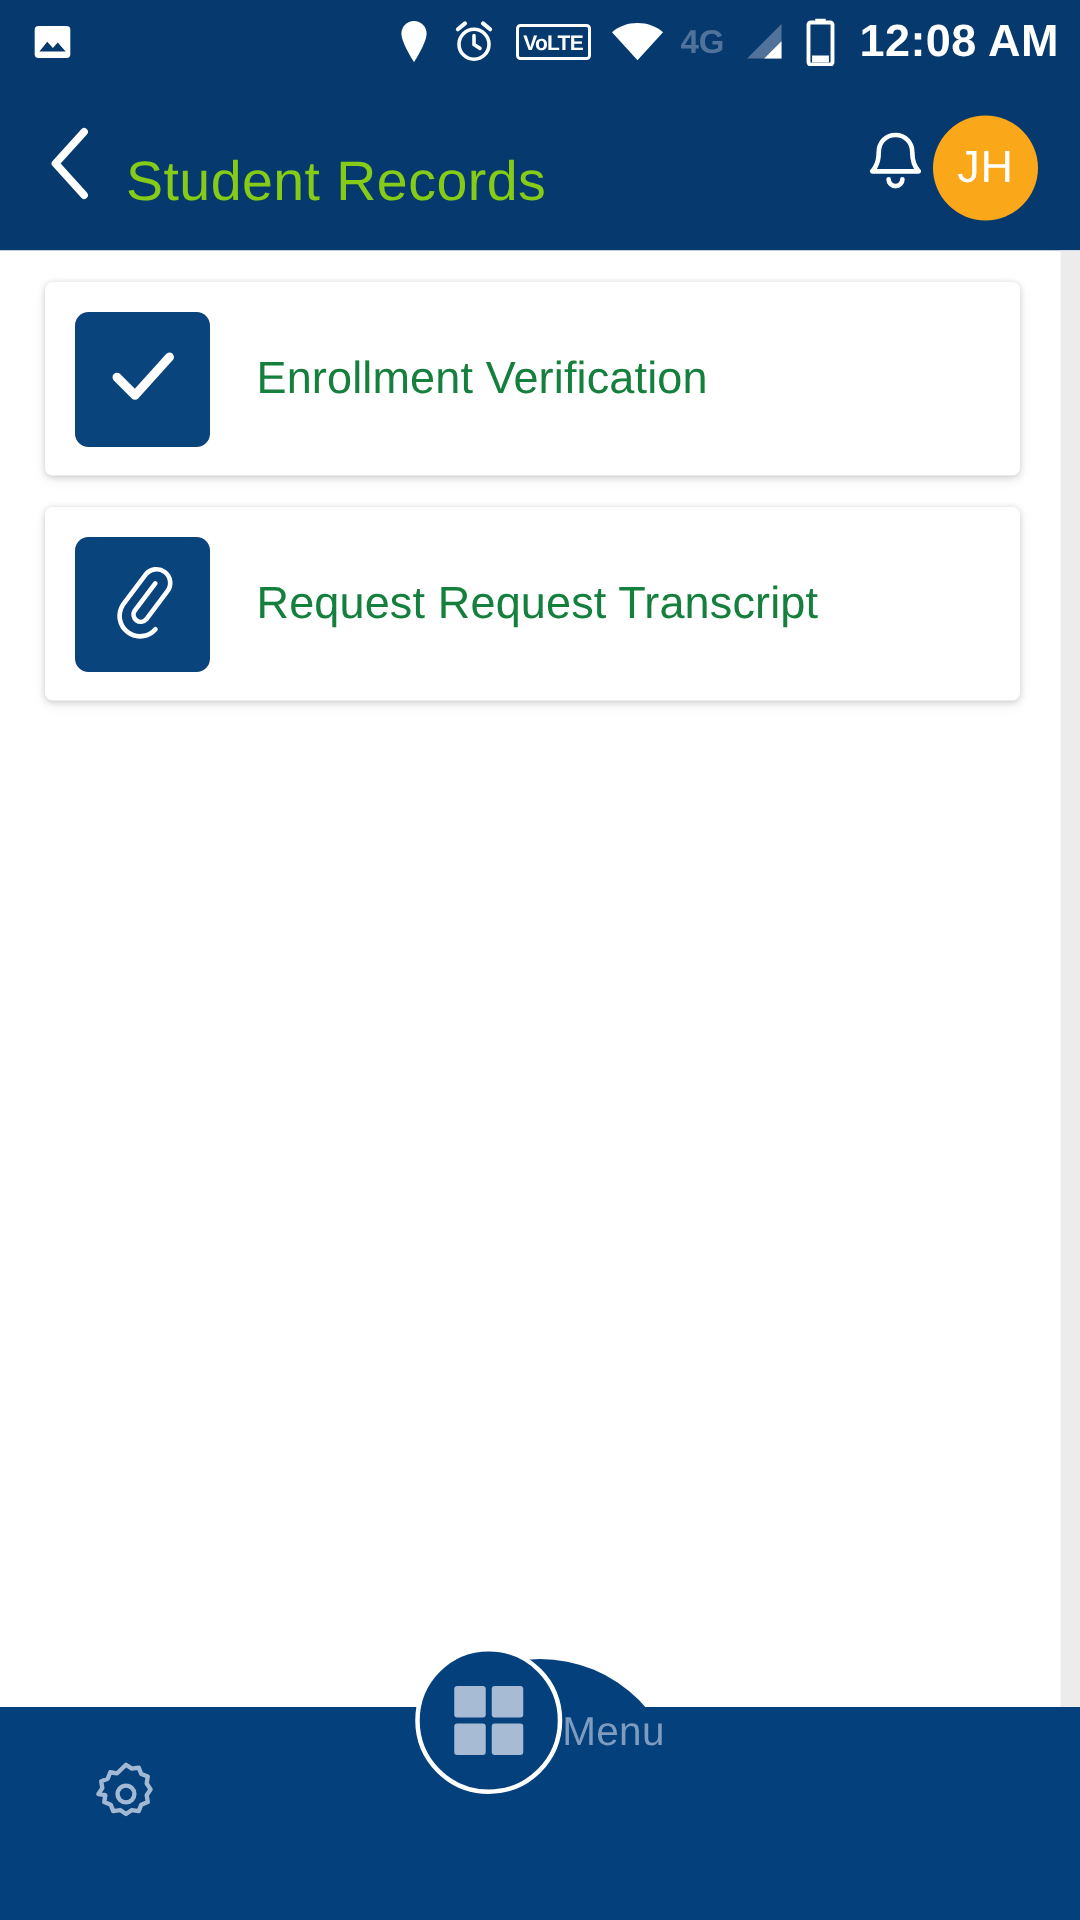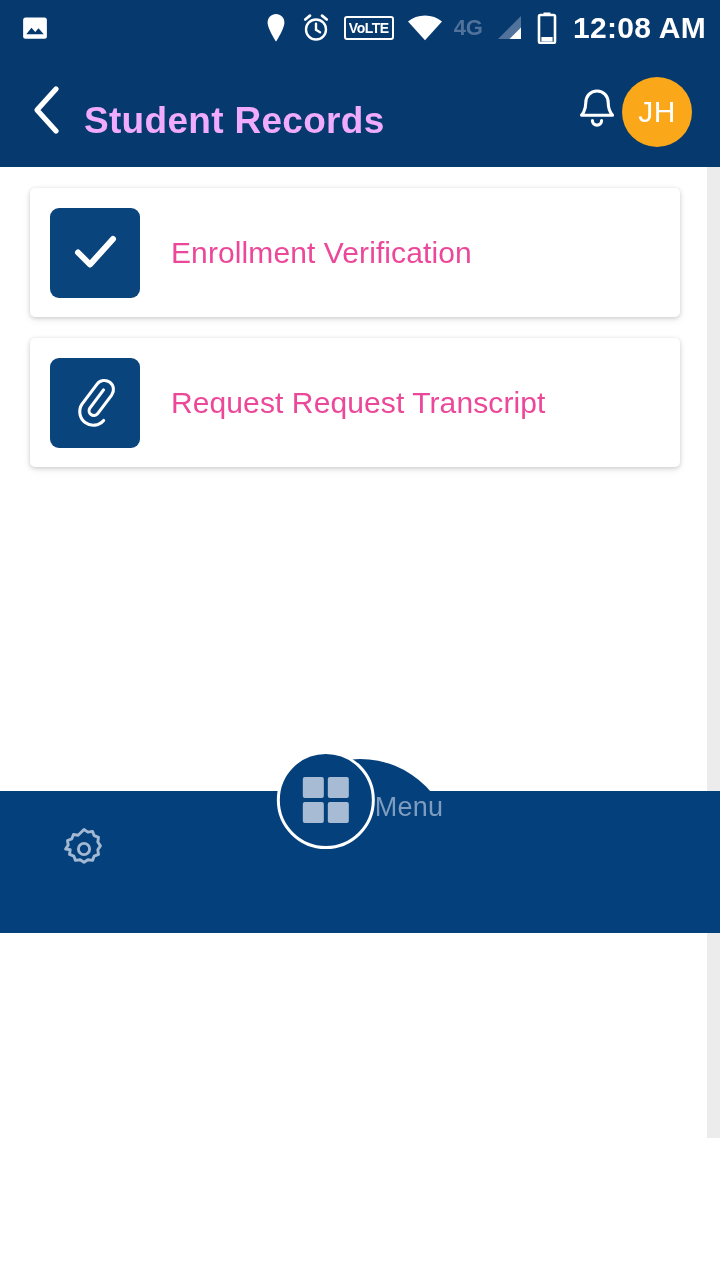--- a/index.html
+++ b/index.html
@@ -1,21 +1,21 @@
 <!DOCTYPE html>
 <html><head>
 <meta charset="utf-8">
 <style>
   * { margin:0; padding:0; box-sizing:border-box; }
   html, body {
     width:720px; height:1280px;
     font-family:"Liberation Sans", sans-serif;
     background:#ffffff; overflow:hidden;
   }
-  .phone { position:relative; width:720px; height:933px; background:#ffffff; }
+  .phone { position:relative; width:720px; height:1280px; background:#ffffff; }
 
   
   .statusbar {
     position:absolute; top:0; left:0; width:720px; height:56px;
     background:#06396e; display:flex; align-items:center;
     padding:0 14px 0 20px;
   }
   .sb-left { display:flex; align-items:center; gap:10px; }
   .sb-right { margin-left:auto; display:flex; align-items:center; gap:13px; }
   .sb-icon { display:flex; align-items:center; justify-content:center; }
@@ -39,21 +39,21 @@
   }
 
   
   .appbar {
     position:absolute; top:56px; left:0; width:720px; height:111px;
     background:#06396e; display:flex; align-items:center; padding:0 28px 0 24px;
   }
   .back-btn { width:46px; height:60px; display:flex; align-items:center;
               justify-content:center; cursor:pointer; }
   .app-title {
-    color:#f0abfc; font-size:37px; font-weight:700;
+    color:#84cc16; font-size:37px; font-weight:400;
     letter-spacing:0.3px; margin-left:14px;margin-top:18px;
   }
   .appbar-right { margin-left:auto; display:flex; align-items:center; }
   .bell-btn { width:50px; height:54px; display:flex; align-items:center;
               justify-content:center; cursor:pointer; }
   .avatar {
     width:70px; height:70px; border-radius:50%; background:#faa71a;
     display:flex; align-items:center; justify-content:center;
     color:#ffffff; font-size:30px; font-weight:400; letter-spacing:0.5px;
     cursor:pointer;
@@ -73,21 +73,21 @@
     position:relative; margin:0 27px 21px 30px; height:129px;
     background:#ffffff; border-radius:5px;
     box-shadow:0 1px 4px rgba(0,0,0,0.17), 0 3px 9px rgba(0,0,0,0.07);
     display:flex; align-items:center; padding-left:20px; cursor:pointer;
   }
   .tile {
     width:90px; height:90px; border-radius:9px; background:#0a447c;
     display:flex; align-items:center; justify-content:center; flex:none;
   }
   .card-label {
-    margin-left:31px; font-size:30px; color:#ec4899; font-weight:400;
+    margin-left:31px; font-size:30px; color:#15803d; font-weight:400;
     letter-spacing:0.1px;
   }
 
   
   .navbar {
     position:absolute; bottom:0; left:0; width:720px; height:142px;
     background:#04407b;
   }
   .nav-bump {
     position:absolute; left:50%; transform:translateX(-50%);

